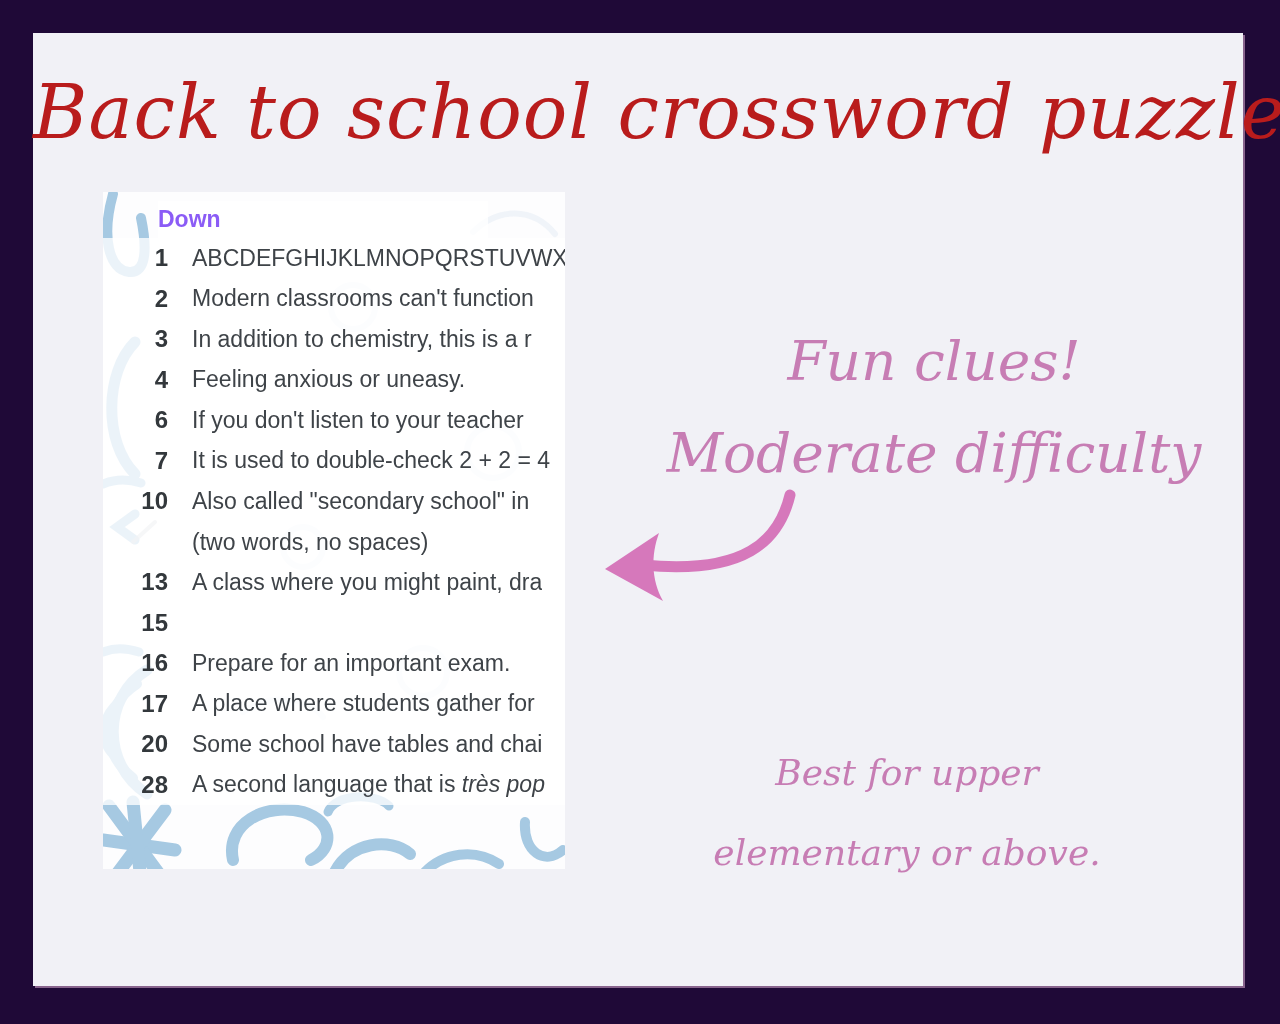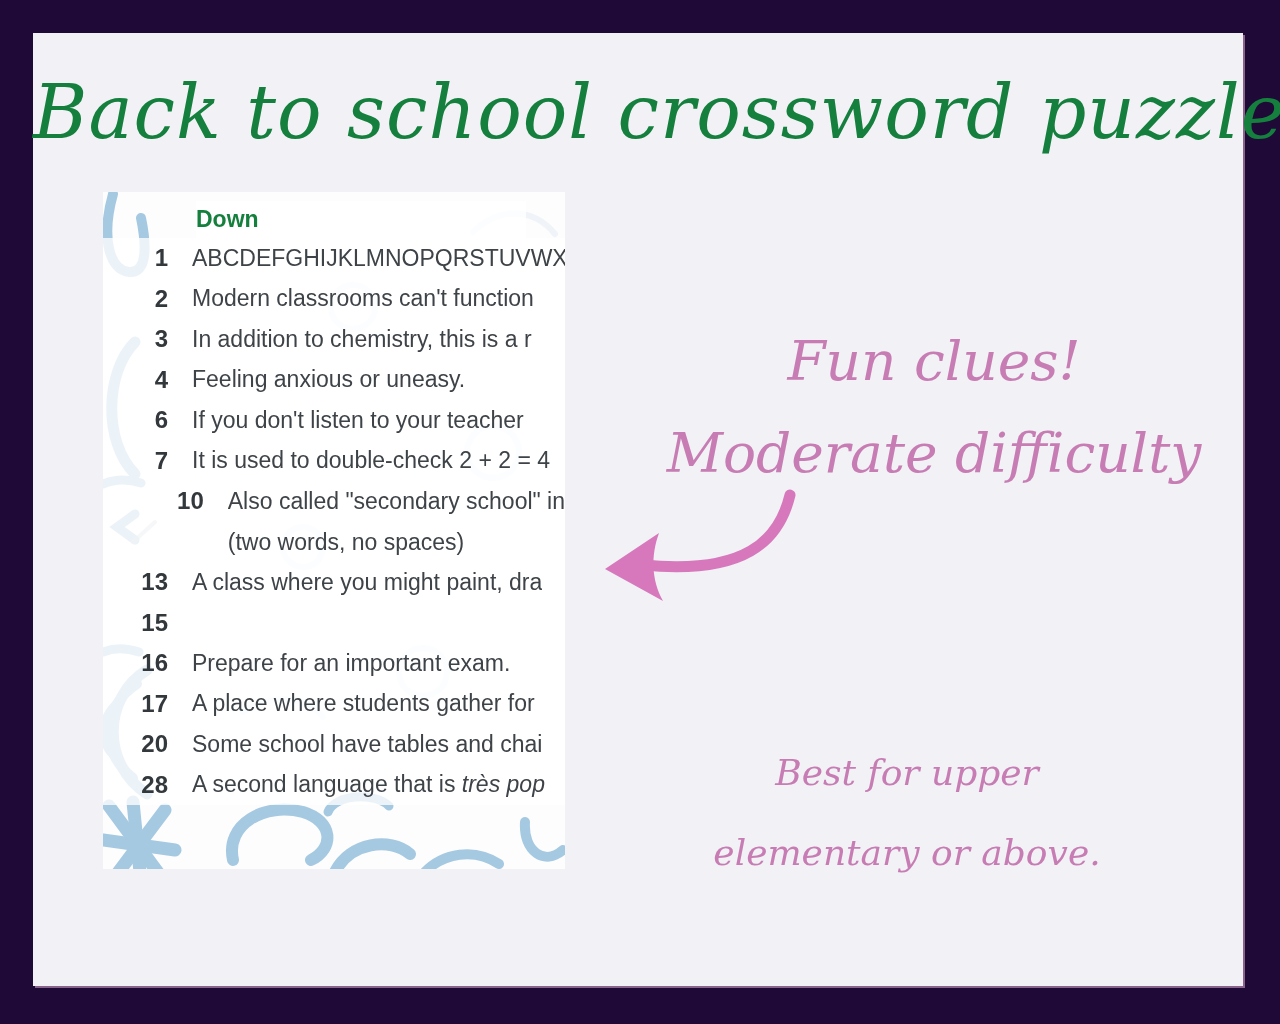--- a/index.html
+++ b/index.html
@@ -17,45 +17,45 @@
 
   
   .title {
     position:absolute; left:0; top:36px; width:100%;
     text-align:center;
     font-family:"DejaVu Serif", serif;
     font-style:italic;
     font-weight:500;
     font-size:74px;
     letter-spacing:1px;
-    color:#15803d;
+    color:#b91c1c;
     white-space:nowrap;
   }
 
   
   .clue-panel {
     position:absolute; left:70px; top:159px; width:462px; height:677px;
     background:#fdfdfe;
     overflow:hidden;
   }
   .doodles { position:absolute; left:0; top:0; width:462px; height:677px; }
   .clue-list { position:absolute; left:0; top:0; width:100%; padding-top:9px; }
   .clue-header {
-    margin-left:93px; height:37px; line-height:37px;
-    font-size:23px; font-weight:700; color:#15803d;
+    margin-left:55px; height:37px; line-height:37px;
+    font-size:23px; font-weight:700; color:#8b5cf6;
     background:rgba(255,255,255,0.78);
     width:330px;
   }
   .clue-row {
     display:flex; align-items:center; height:40.5px;
     padding-left:18px;
     background:rgba(255,255,255,0.78);
     white-space:nowrap;
   }
-  .clue-row.double { height:81px; align-items:flex-start;justify-content:flex-end; }
+  .clue-row.double { height:81px; align-items:flex-start; }
   .clue-num {
     flex:0 0 47px; text-align:right;
     font-size:24px; font-weight:700; color:#33383c;
   }
   .clue-row.double .clue-num { line-height:40.5px; }
   .clue-text {
     margin-left:24px; font-size:23px; color:#3e4348;
     overflow:hidden; white-space:nowrap;
   }
   .clue-row.double .clue-text { line-height:40.5px; white-space:normal; }

